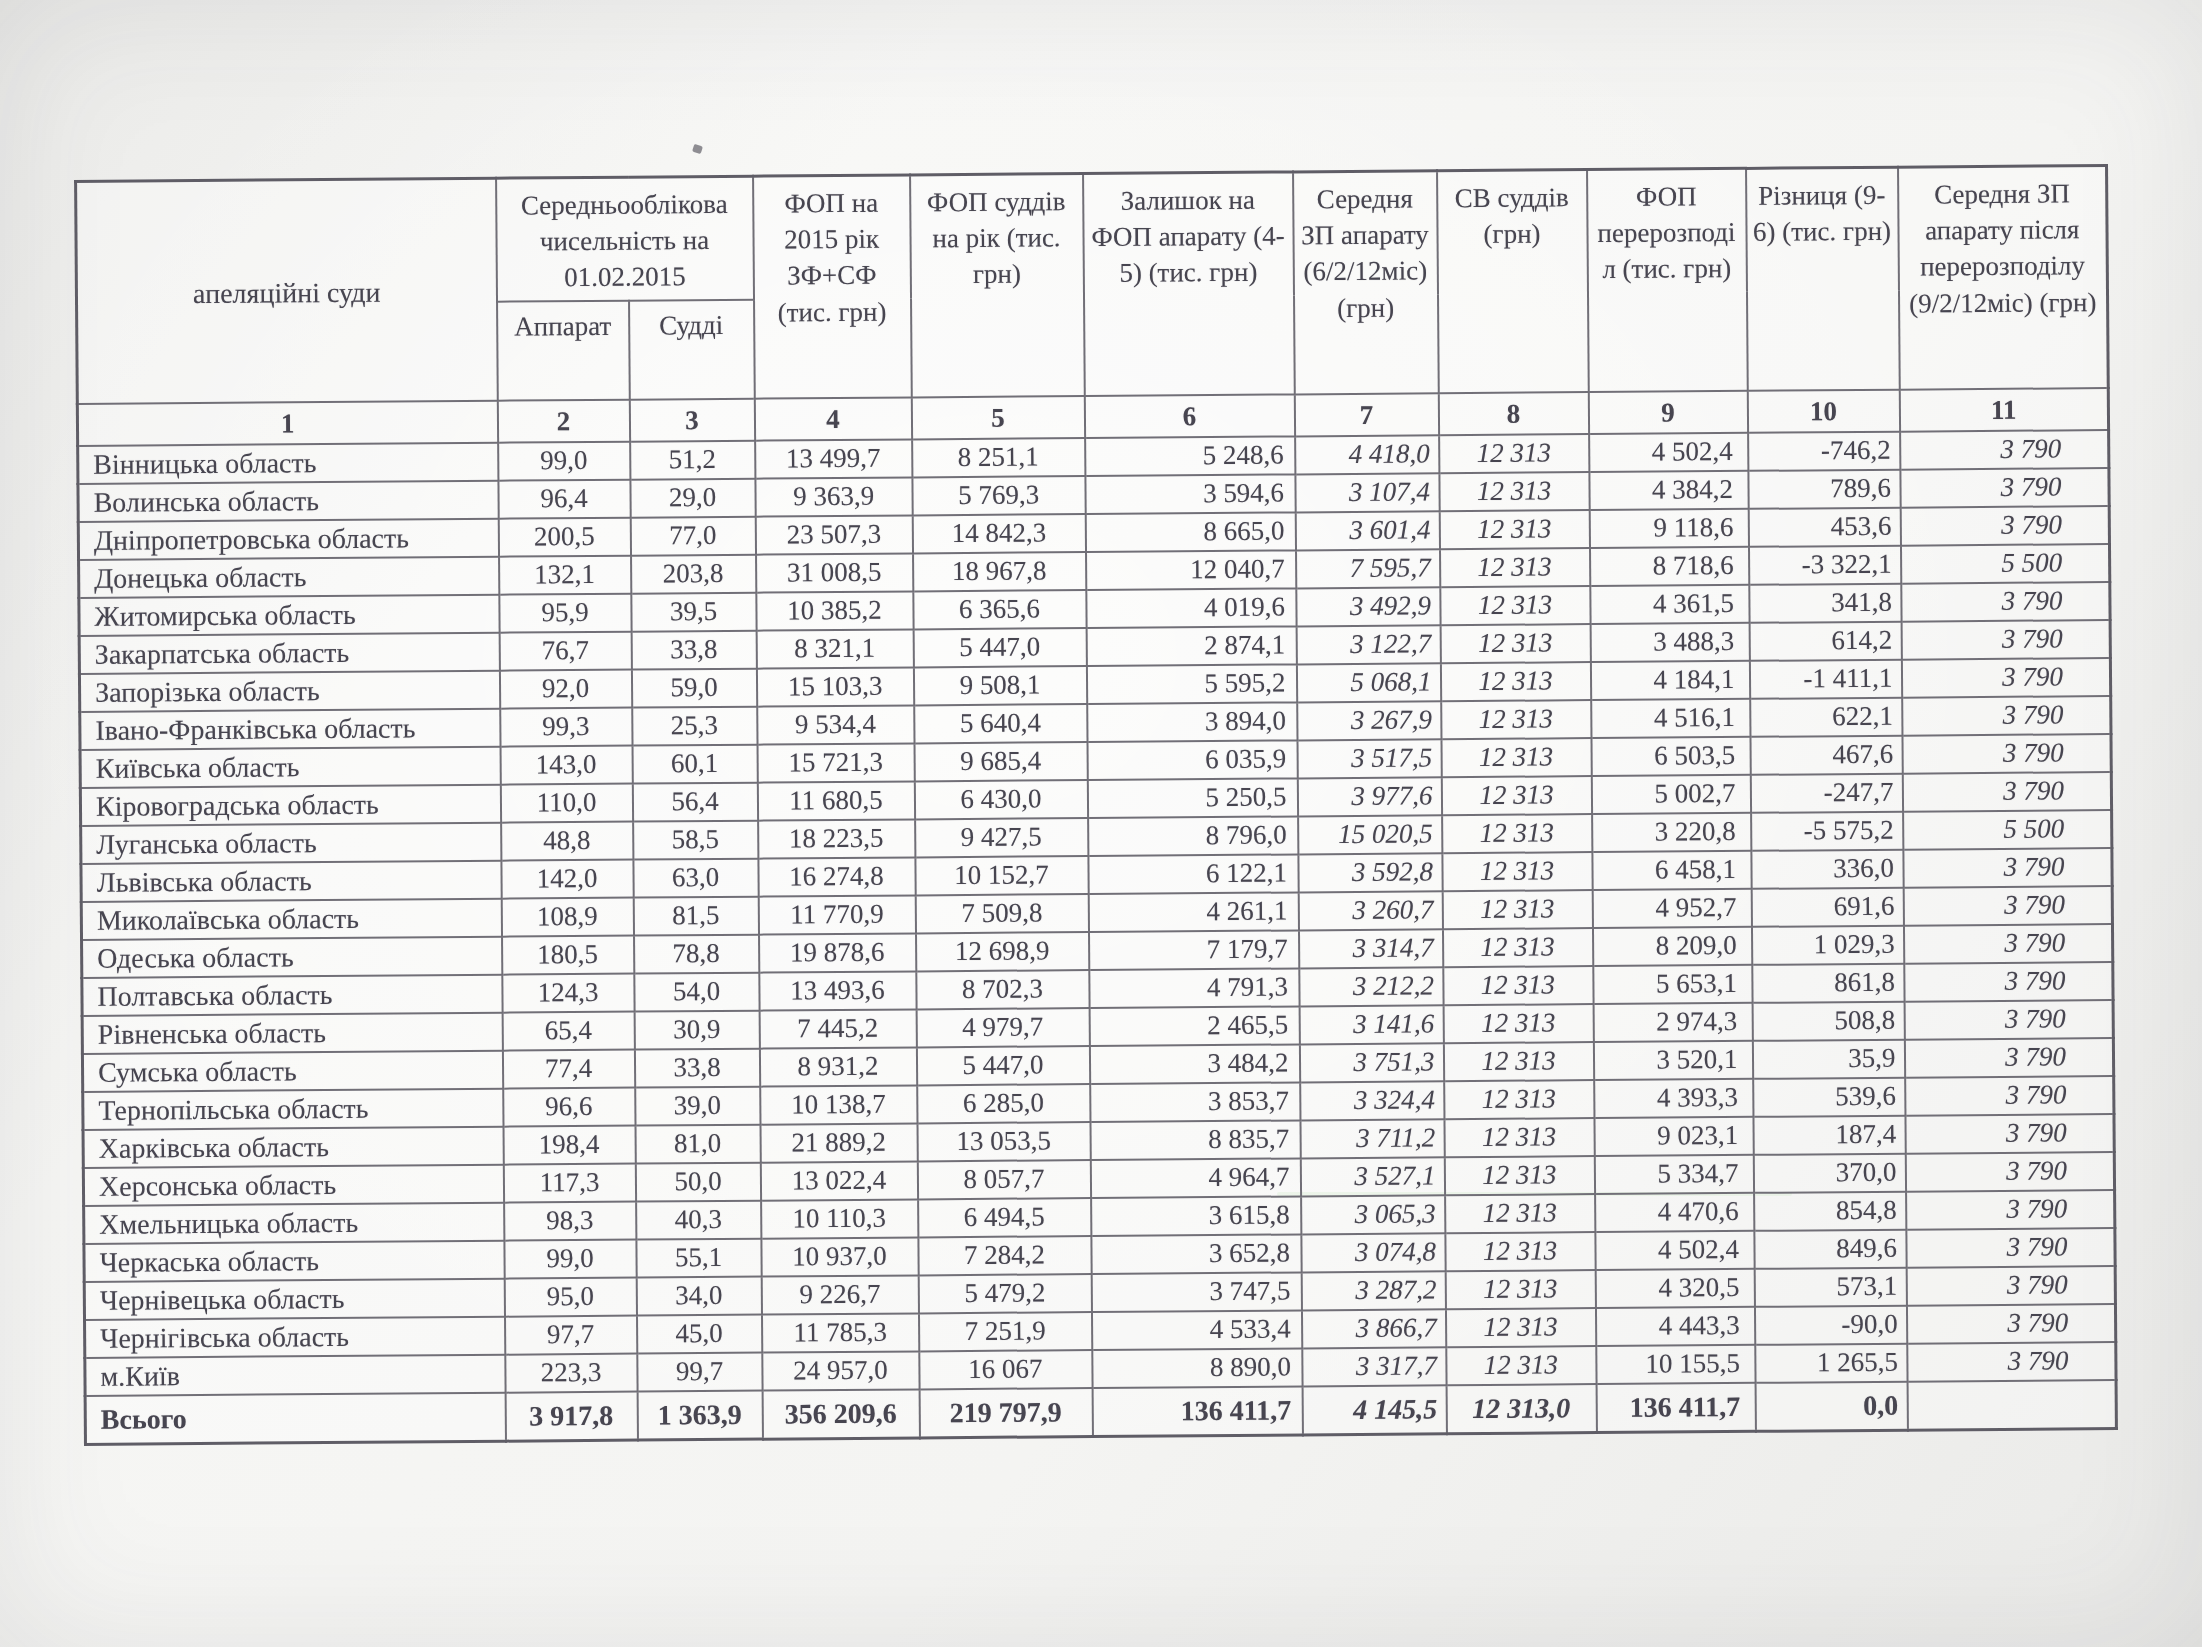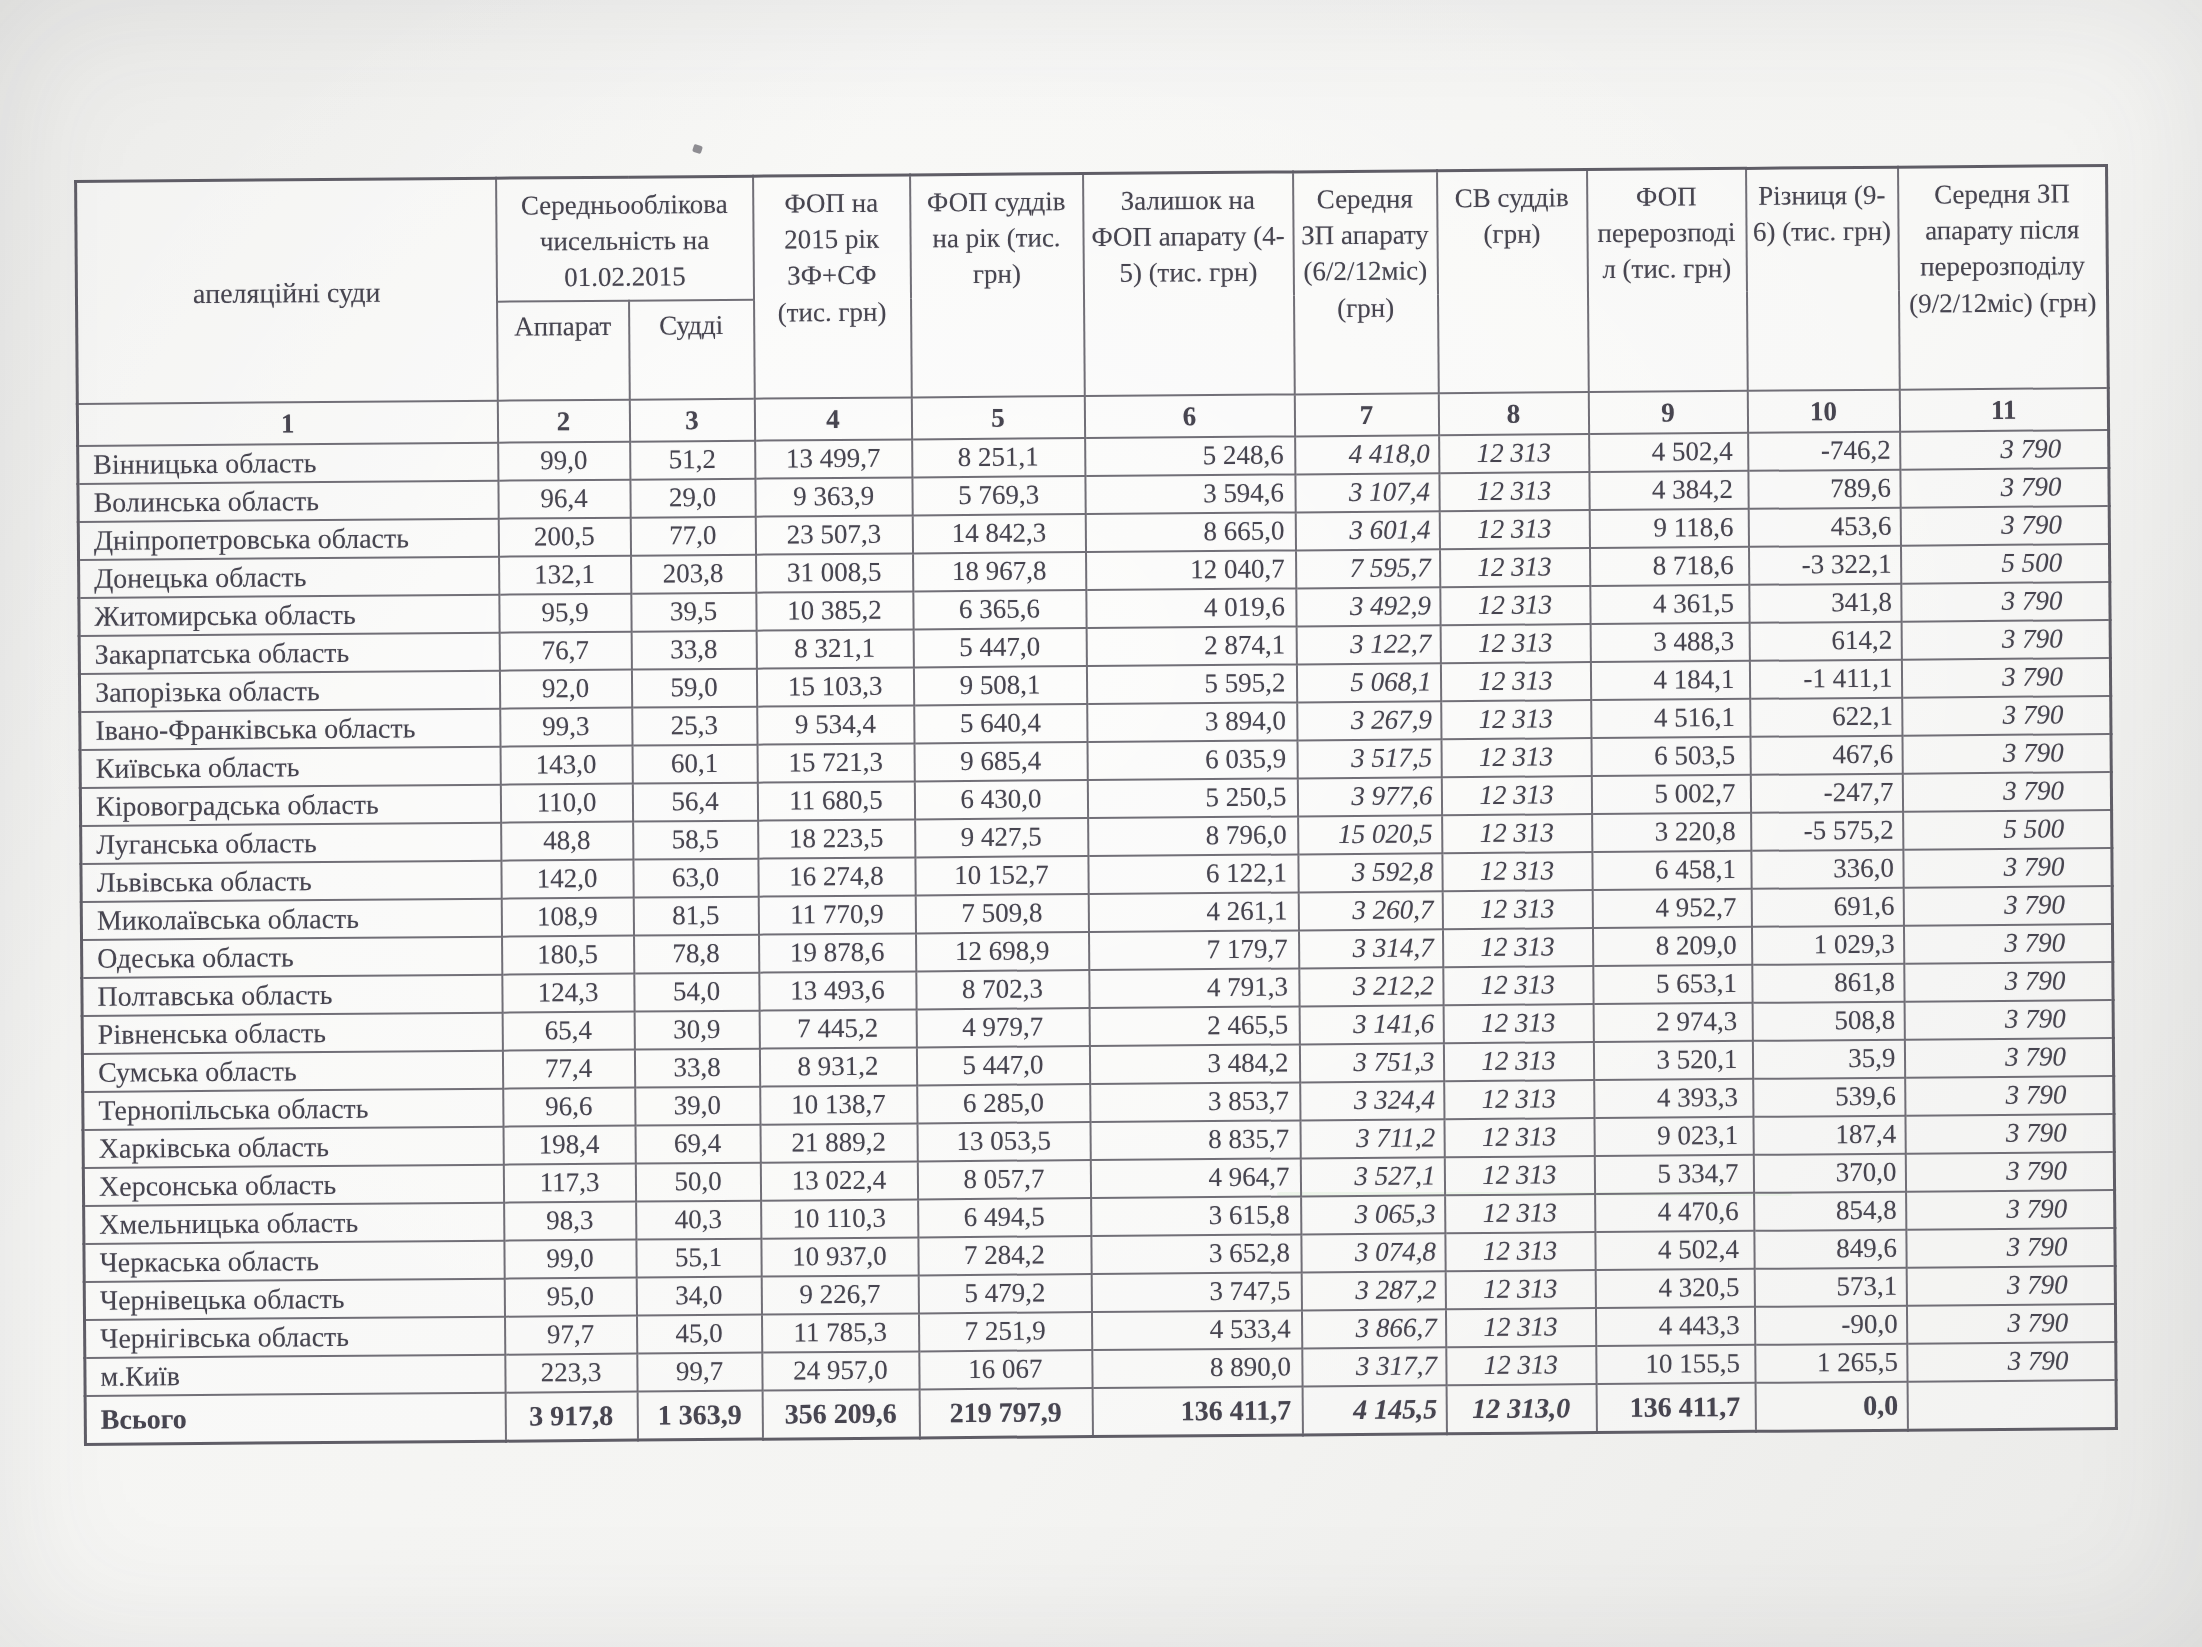--- a/index.html
+++ b/index.html
@@ -351,21 +351,21 @@
             <td class="c6">3 853,7</td>
             <td class="c7">3 324,4</td>
             <td class="c8">12 313</td>
             <td class="c9">4 393,3</td>
             <td class="c10">539,6</td>
             <td class="c11">3 790</td>
           </tr>
           <tr>
             <td class="c1">Харківська область</td>
             <td class="c2">198,4</td>
-            <td class="c3">69,4</td>
+            <td class="c3">81,0</td>
             <td class="c4">21 889,2</td>
             <td class="c5">13 053,5</td>
             <td class="c6">8 835,7</td>
             <td class="c7">3 711,2</td>
             <td class="c8">12 313</td>
             <td class="c9">9 023,1</td>
             <td class="c10">187,4</td>
             <td class="c11">3 790</td>
           </tr>
           <tr>

